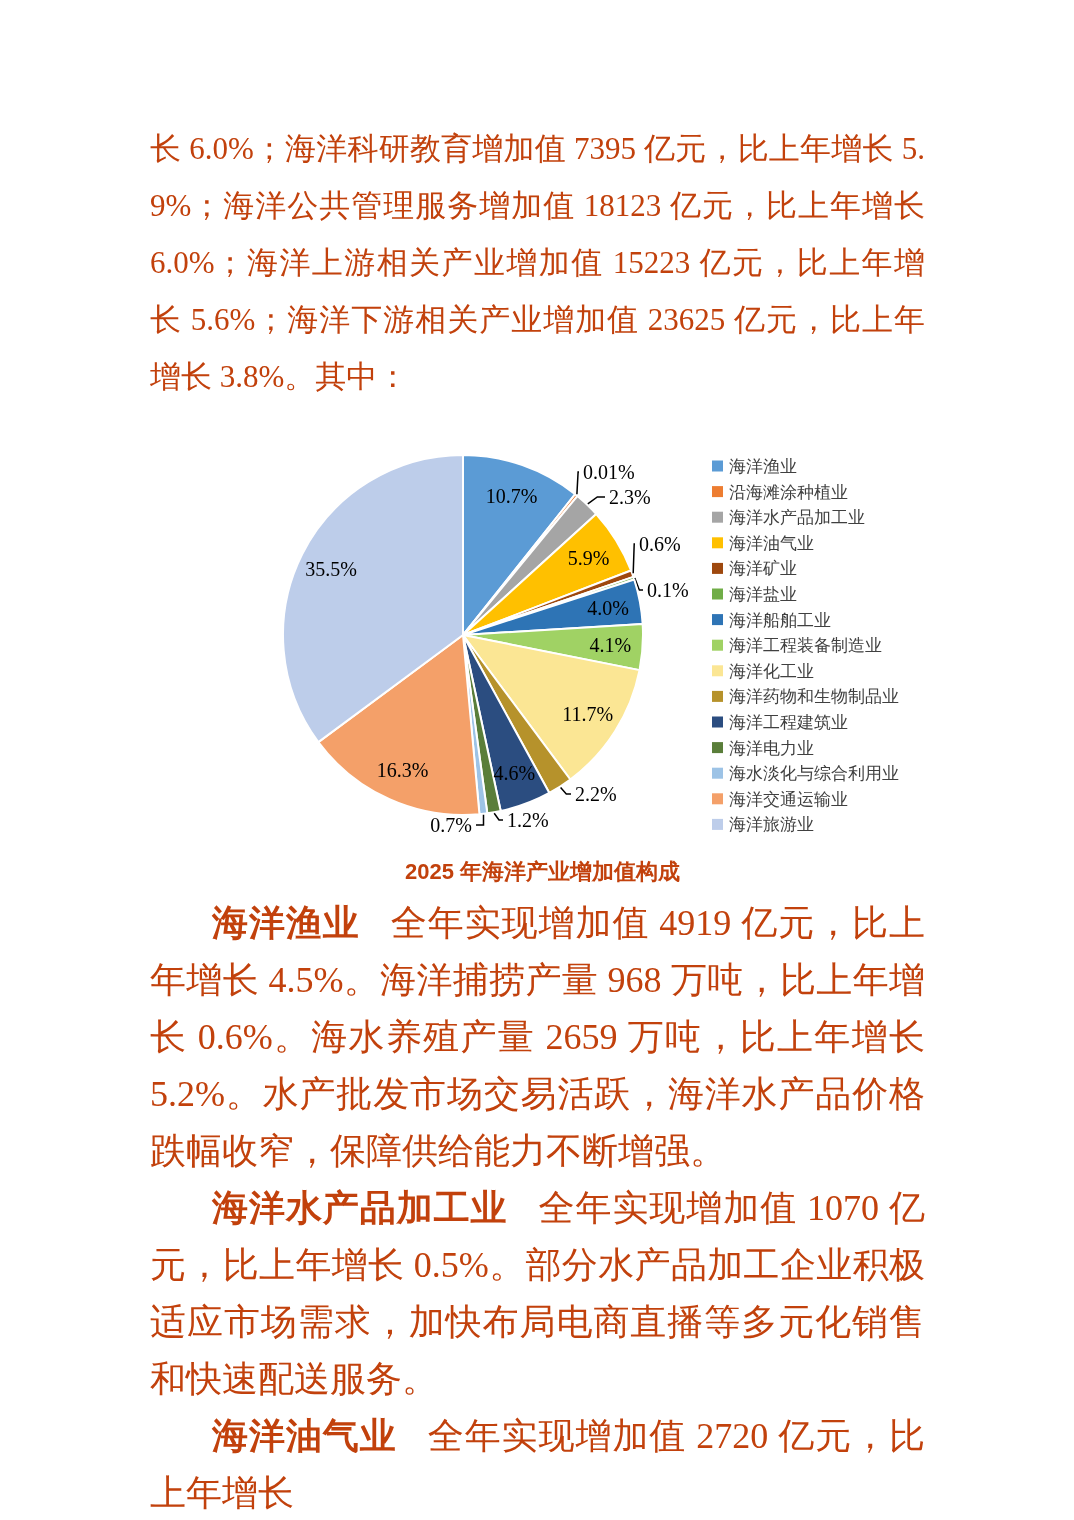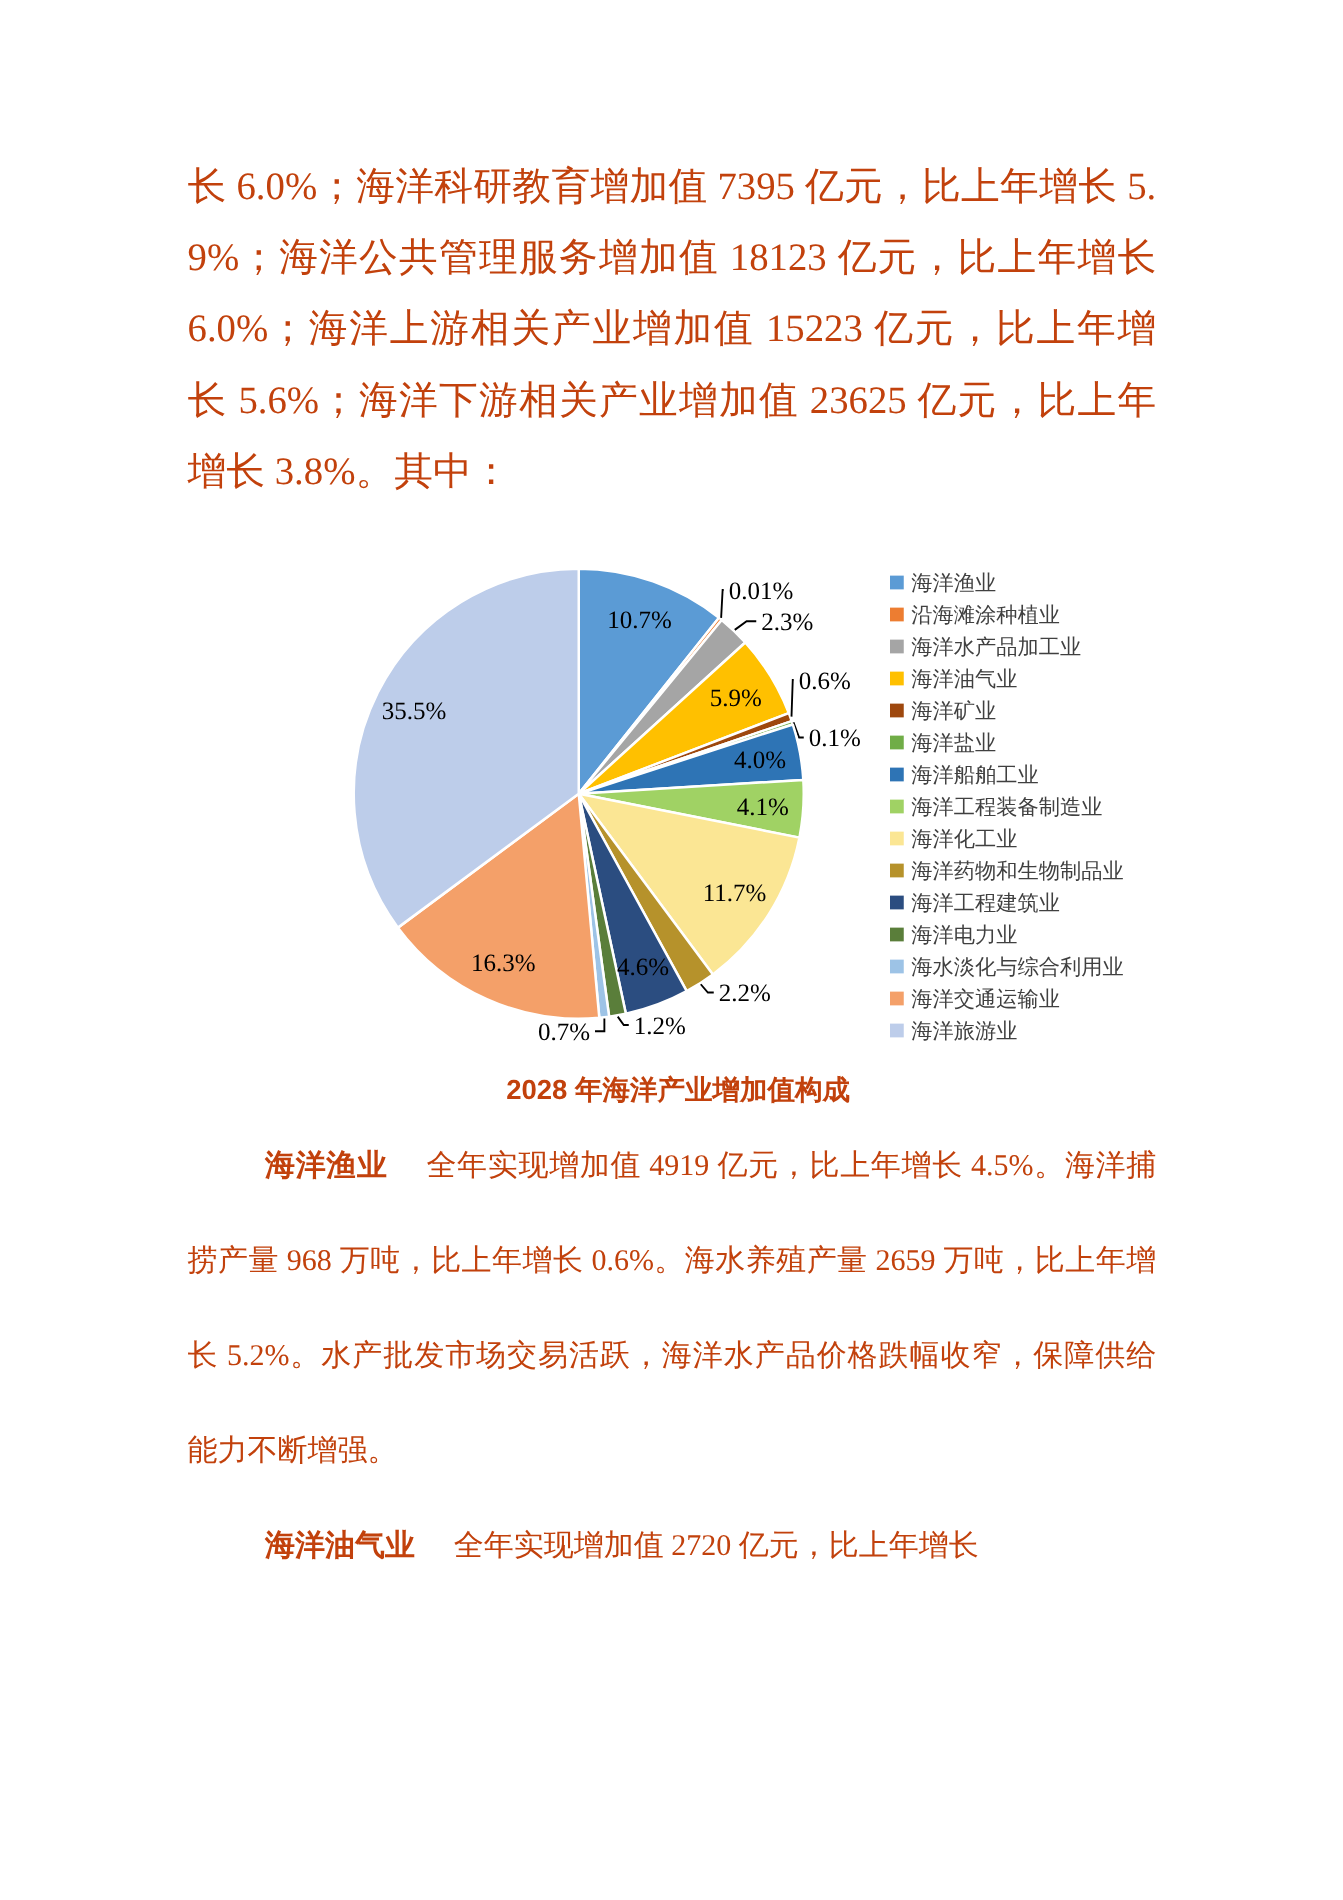--- a/index.html
+++ b/index.html
@@ -24,21 +24,21 @@
     font-family:"Liberation Serif","DejaVu Serif",serif;
     font-size:17px;fill:#404040;
   }
   .caption{
     font-family:"Liberation Sans","DejaVu Sans",sans-serif;
     font-weight:bold;font-size:22px;line-height:30px;text-align:center;
     margin:2px 0 0 5px;
   }
   .paras{margin-top:8px;}
   .para{
-    margin:0;font-size:24px;line-height:76px;text-align:justify;
+    margin:0;font-size:36px;line-height:57px;text-align:justify;
     text-indent:62px;word-break:break-all;text-justify:inter-character;
   }
   .para b{margin-right:31px;}
 </style>
 </head>
 <body>
 
 <div class="page">
 
   <div class="intro">长 6.0%；海洋科研教育增加值 7395 亿元，比上年增长 5.9%；海洋公共管理服务增加值 18123 亿元，比上年增长 6.0%；海洋上游相关产业增加值 15223 亿元，比上年增长 5.6%；海洋下游相关产业增加值 23625 亿元，比上年增长 3.8%。其中：</div>
@@ -136,21 +136,22 @@
         </g>
         <g>
           <rect x="567" y="348.3" width="11" height="11" fill="#F4A069"></rect>
           <text x="584" y="353.8" dy="0.35em" class="legend-label">海洋交通运输业</text>
         </g>
         <g>
           <rect x="567" y="373.90000000000003" width="11" height="11" fill="#BDCDEA"></rect>
           <text x="584" y="379.40000000000003" dy="0.35em" class="legend-label">海洋旅游业</text>
         </g>
       </svg>
-    <div class="caption">2028 年海洋产业增加值构成</div>
+    <div class="caption">2025 年海洋产业增加值构成</div>
   </div>
 
   <div class="paras">
     <p class="para"><b>海洋渔业</b><span>全年实现增加值 4919 亿元，比上年增长 4.5%。海洋捕捞产量 968 万吨，比上年增长 0.6%。海水养殖产量 2659 万吨，比上年增长 5.2%。水产批发市场交易活跃，海洋水产品价格跌幅收窄，保障供给能力不断增强。</span></p>
+    <p class="para"><b>海洋水产品加工业</b><span>全年实现增加值 1070 亿元，比上年增长 0.5%。部分水产品加工企业积极适应市场需求，加快布局电商直播等多元化销售和快速配送服务。</span></p>
     <p class="para"><b>海洋油气业</b><span>全年实现增加值 2720 亿元，比上年增长</span></p>
   </div>
 
 </div>
 
 </body></html>

